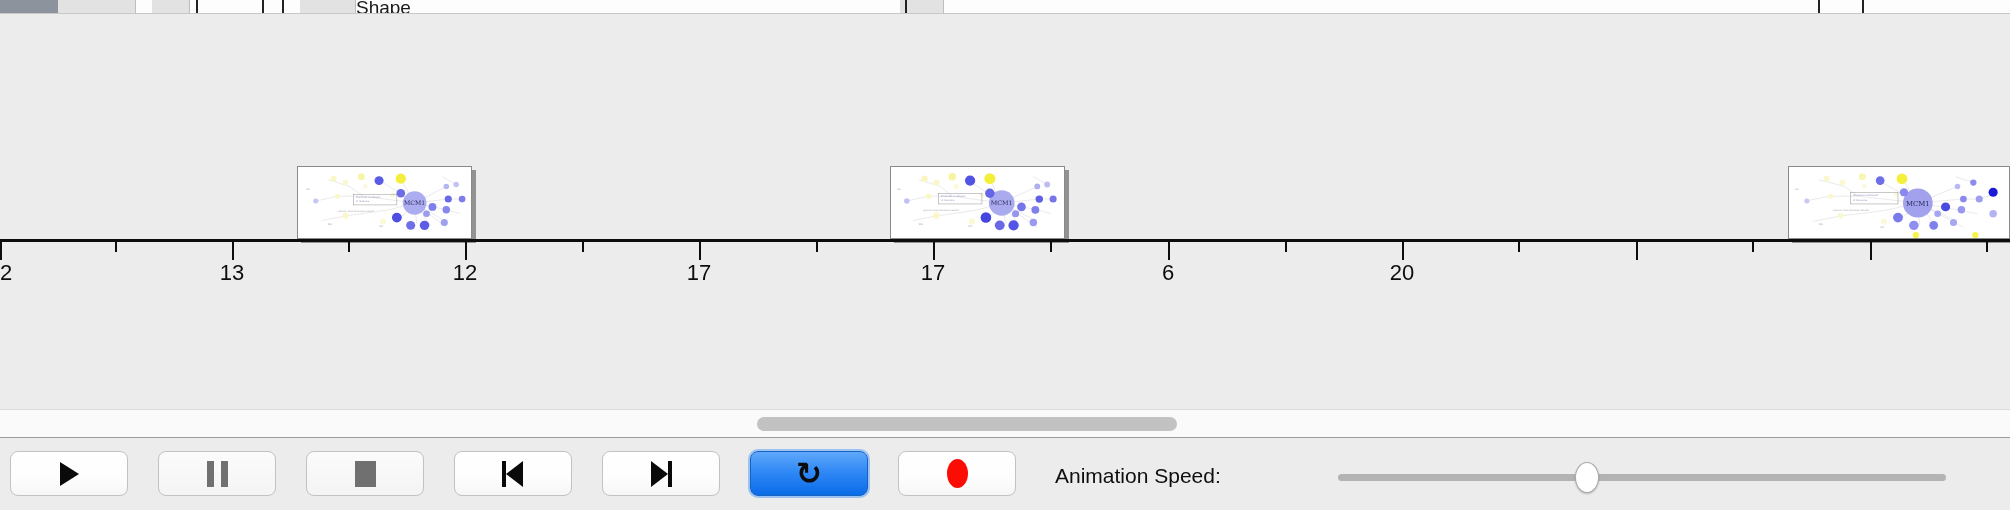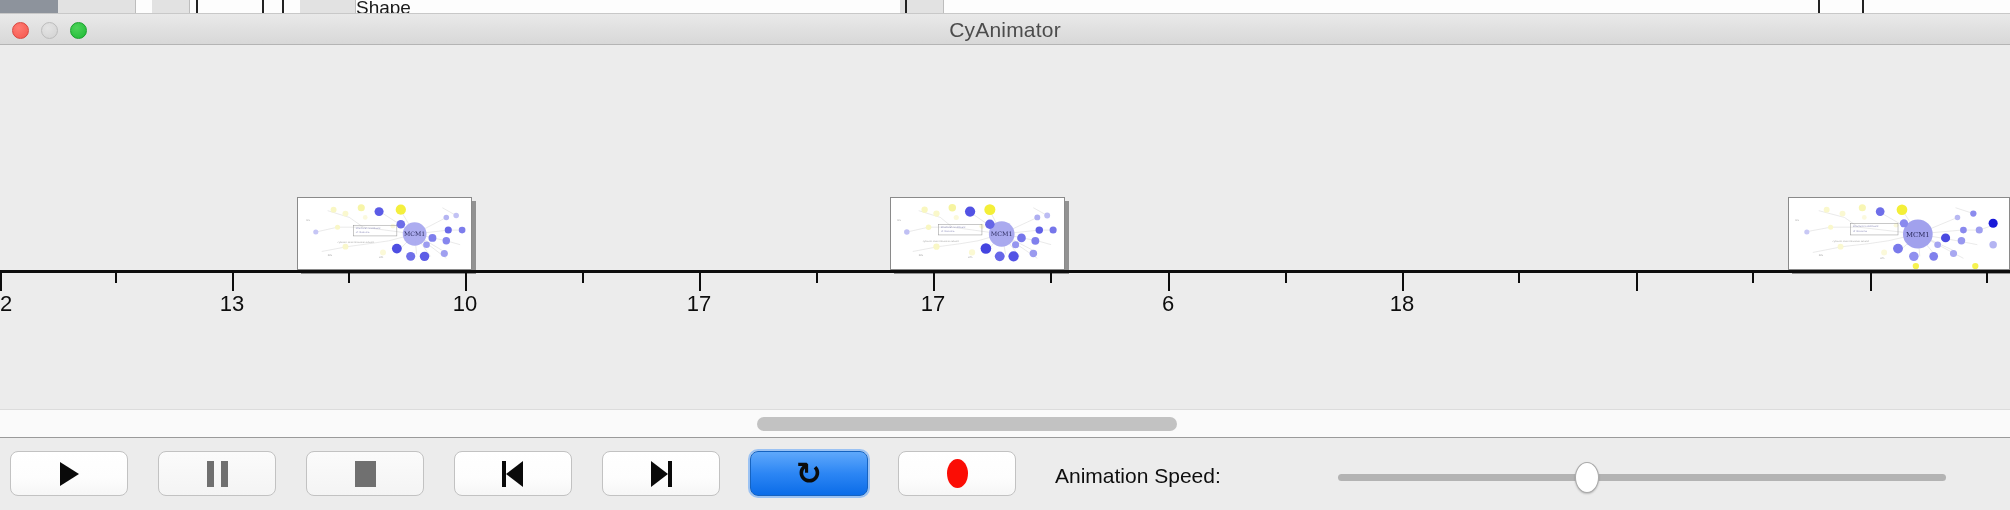--- a/index.html
+++ b/index.html
@@ -190,28 +190,20 @@
   <div class="bg-tick" style="left:262px;"></div>
   <div class="bg-tick" style="left:282px;"></div>
   <div class="bg-tick" style="left:905px;"></div>
   <div class="bg-tick" style="left:1818px;"></div>
   <div class="bg-tick" style="left:1862px;"></div>
   <div class="bg-text" style="left:356px;">Shape</div>
 </div>
 
 <div id="window">
 
-  <div id="titlebar">
-    <div id="traffic">
-      <div class="light close"></div>
-      <div class="light min"></div>
-      <div class="light max"></div>
-    </div>
-    <div id="window-title">CyAnimator</div>
-  </div>
 
 
   <div id="timeline">
 
     <div class="frame" style="left:297px;">
       <svg viewBox="0 0 175 73" preserveAspectRatio="none">
         <rect width="175" height="73" fill="#ffffff"></rect>
         <g stroke="#c9c9c9" stroke-width="0.4" fill="none">
           <path d="M118 37 L150 20 M118 37 L152 33 M118 37 L150 44 M118 37 L146 54 M118 37 L120 58
                    M118 37 L100 56 M118 37 L86 16 M118 37 L104 13 M118 37 L66 30 M118 37 L92 44
@@ -389,25 +381,25 @@
     <div class="tick minor" style="left:1050px;"></div>
     <div class="tick minor" style="left:1285px;"></div>
     <div class="tick minor" style="left:1518px;"></div>
     <div class="tick major" style="left:1636px;"></div>
     <div class="tick minor" style="left:1752px;"></div>
     <div class="tick major" style="left:1870px;"></div>
     <div class="tick minor" style="left:1986px;"></div>
 
     <div class="tick-label" style="left:6px;">2</div>
     <div class="tick-label" style="left:232px;">13</div>
-    <div class="tick-label" style="left:465px;">10</div>
+    <div class="tick-label" style="left:465px;">12</div>
     <div class="tick-label" style="left:699px;">17</div>
     <div class="tick-label" style="left:933px;">17</div>
     <div class="tick-label" style="left:1168px;">6</div>
-    <div class="tick-label" style="left:1402px;">18</div>
+    <div class="tick-label" style="left:1402px;">20</div>
 
   </div>
 
   <div id="scrollpane">
     <div id="scroll-thumb" style="left:757px; width:420px;"></div>
   </div>
 
   <div id="bottombar">
     <div class="ctl" style="left:10px;">
       <span class="glyph-play"></span>

